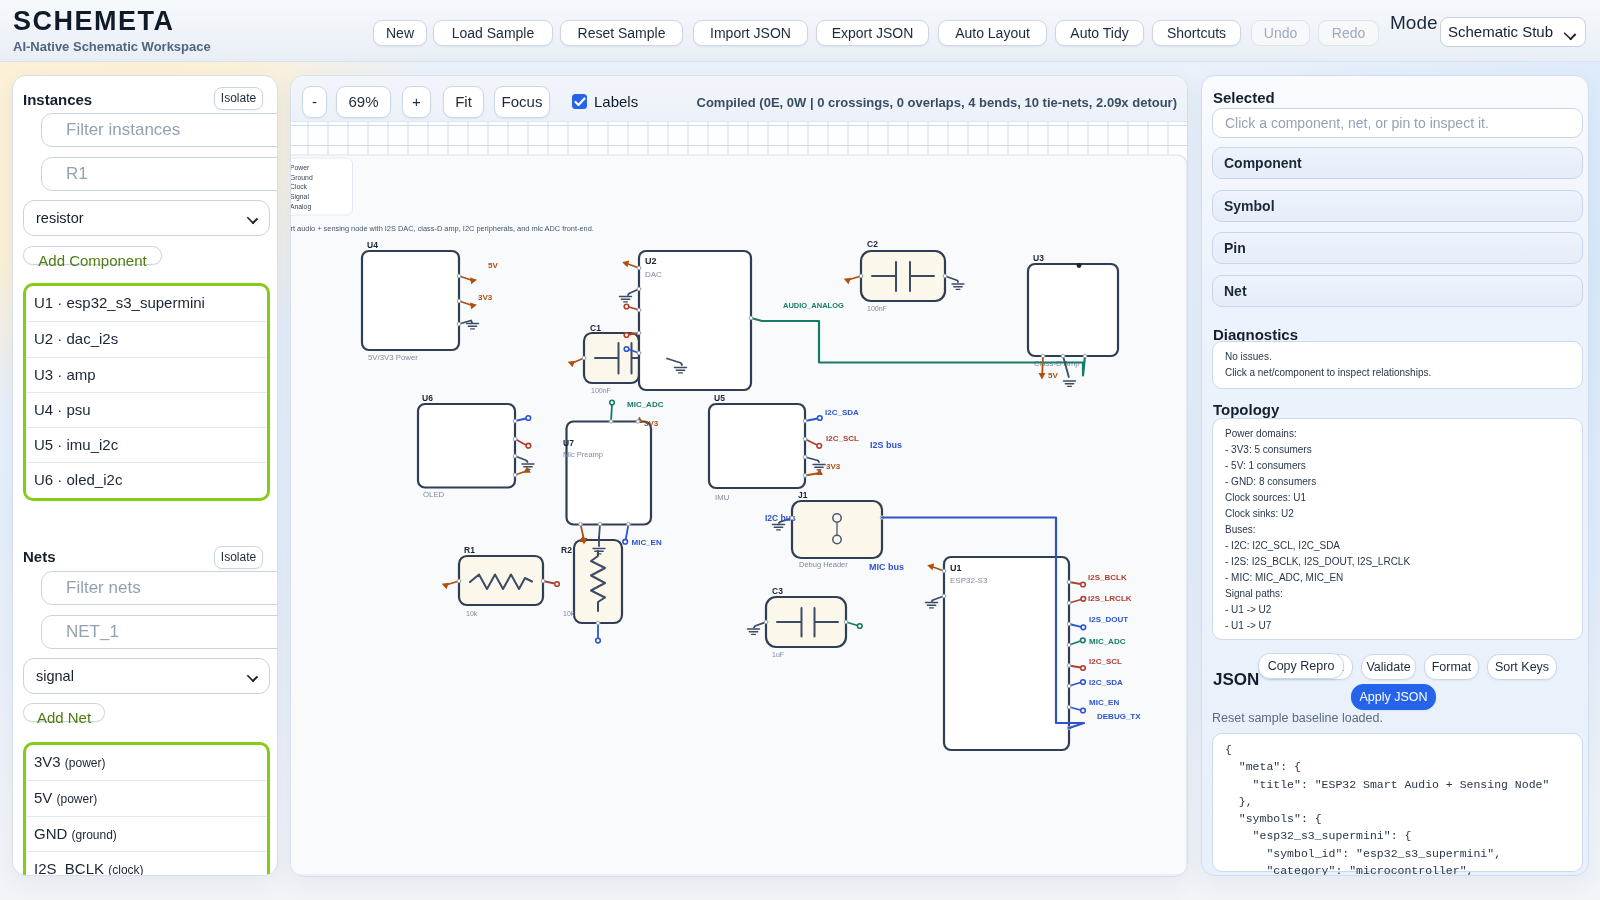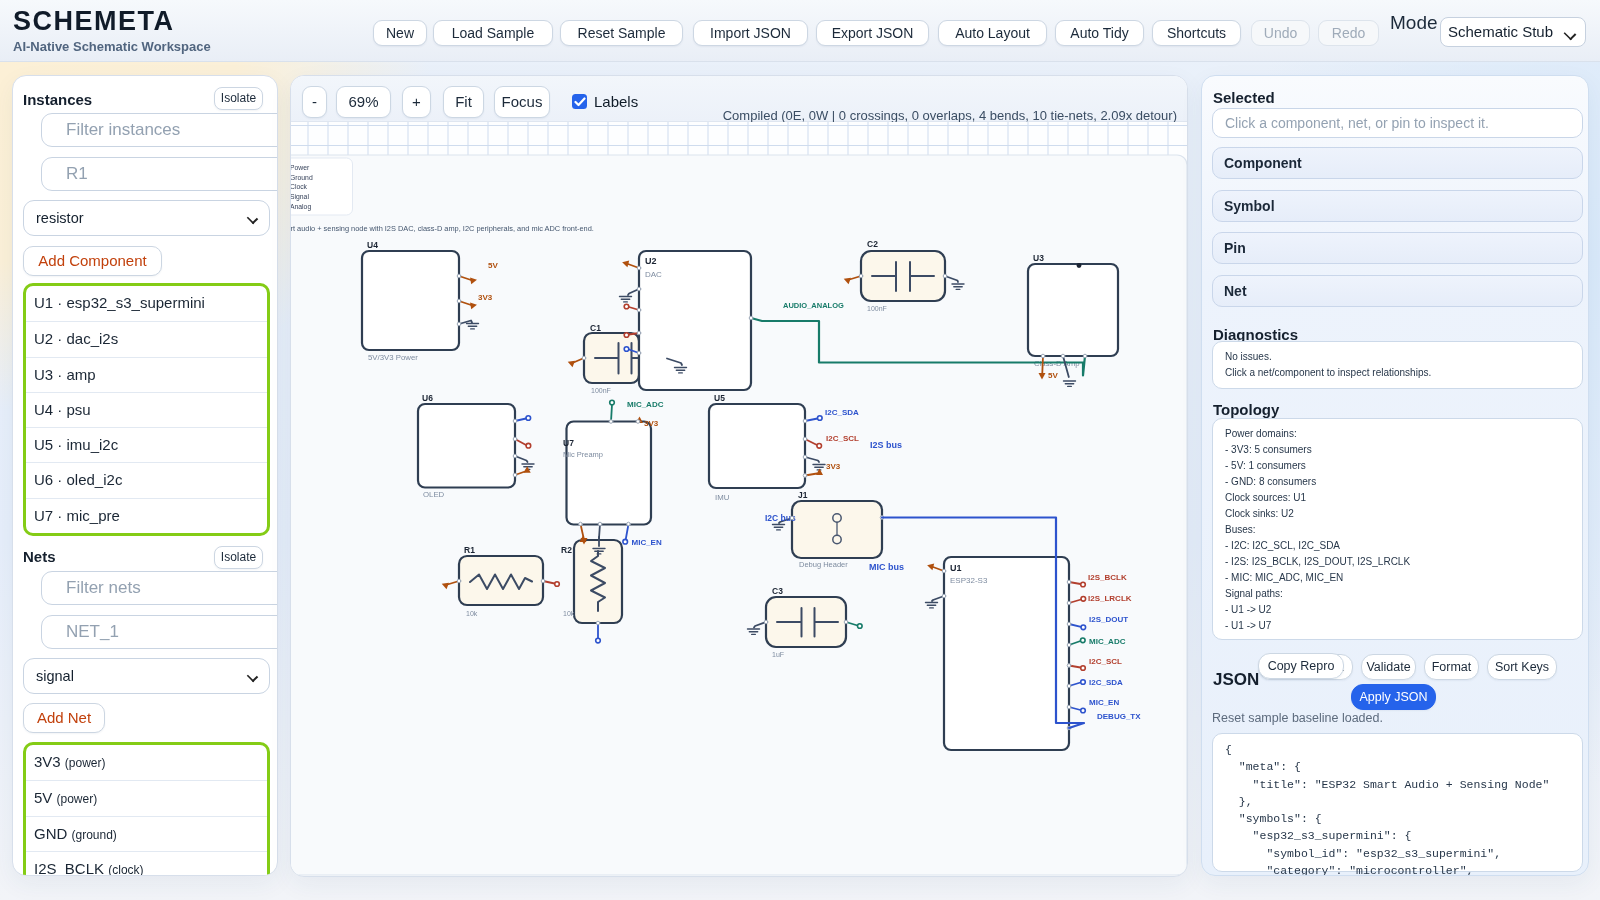--- a/index.html
+++ b/index.html
@@ -44,36 +44,36 @@
   
   .h1 { position:absolute; font-size:15px; font-weight:700; color:#15202e; }
   .iso { position:absolute; width:49px; height:23px; background:#fff; border:1px solid #ccd6e2; border-radius:8px;
          font-size:12px; color:#1c2a3a; text-align:center; line-height:21px; box-shadow:0 1px 2px rgba(40,70,110,0.06);}
   .inp { position:absolute; left:28px; width:247px; height:34px; background:#fff; border:1px solid #c9d4e2;
          border-radius:11px; font-size:17px; color:#93a1b1; line-height:32px; padding-left:24px; }
   .sel { position:absolute; left:10px; width:247px; height:36px; background:#fff; border:1px solid #c9d4e2;
          border-radius:11px; font-size:14.5px; color:#14202e; line-height:34px; padding-left:12px; }
   .sel:after { content:""; position:absolute; right:12px; top:13px; width:7px; height:7px;
     border-right:2px solid #222; border-bottom:2px solid #222; transform:rotate(45deg) scale(1,.8); }
-  .pill { position:absolute; left:10px; height:30px; background:#fff; border:1px solid #ccd6e2; border-radius:10px;
-          font-size:15px; color:#c2410c; text-align:center; line-height:28px; box-shadow:0 1px 2px rgba(40,70,110,0.06);}
+  .pill { position:absolute; left:10px; height:19px; background:#fff; border:1px solid #ccd6e2; border-radius:10px;
+          font-size:15px; color:#4d7c0f; text-align:center; line-height:28px; box-shadow:0 1px 2px rgba(40,70,110,0.06);}
   .list { position:absolute; left:10px; width:247px; background:#fff; border:3px solid #84cc16; border-radius:10px; overflow:hidden;}
   .list .row { height:35.3px; line-height:33.5px; padding-left:8px; font-size:15px; color:#1a2634; border-top:1px solid #e2e9f2; }
   .list .row:first-child { border-top:none; }
   .small { font-size:12px; }
 
   
   .tb { position:absolute; left:0; top:0; width:896px; height:46px;
         background:linear-gradient(180deg,#f2f6fb,#ecf1f9); border-bottom:1px solid #dfe6f0; }
   .tbtn { position:absolute; top:10px; height:32px; background:#fff; border:1px solid #ccd7e3; border-radius:9px;
           font-size:15px; color:#1c2a3a; text-align:center; line-height:30px; box-shadow:0 1px 2px rgba(40,70,110,0.07);}
   .chk { position:absolute; left:281px; top:18px; width:15px; height:15px; background:#2563eb; border-radius:3.5px; }
   .chk svg { position:absolute; left:1.5px; top:2.5px; }
   .lbl { position:absolute; left:303px; top:17px; font-size:15px; color:#0f1b28; }
-  .comp { position:absolute; right:10px; top:32px; font-size:13px; font-weight:400; color:#3a4d63; }
+  .comp { position:absolute; right:10px; top:19px; font-size:13px; font-weight:700; color:#3a4d63; }
 
   
   .rh { position:absolute; font-size:15px; font-weight:700; color:#15202e; left:11px; }
   .rinp { position:absolute; left:10px; width:371px; height:30px; background:#fff; border:1px solid #c9d6e8;
           border-radius:10px; font-size:14px; color:#94a2b2; line-height:28px; padding-left:12px; }
   .acc { position:absolute; left:10px; width:371px; height:32px; border:1px solid #c9d6ea; border-radius:10px;
          background:linear-gradient(180deg,#eef3fc,#e6edf9);
          font-size:14px; font-weight:700; color:#1b2838; line-height:30px; padding-left:11px; }
   .wbox { position:absolute; left:10px; width:371px; background:#fff; border:1px solid #ccd9e9; border-radius:10px;
           font-size:10px; color:#27374a; padding:7px 12px; line-height:16px; }
@@ -108,21 +108,20 @@
     <div class="inp" style="top:81px;">R1</div>
     <div class="sel" style="top:124px;">resistor</div>
     <div class="pill" style="top:170px;width:139px;">Add Component</div>
     <div class="list" style="top:207px;">
       <div class="row">U1 · esp32_s3_supermini</div>
       <div class="row">U2 · dac_i2s</div>
       <div class="row">U3 · amp</div>
       <div class="row">U4 · psu</div>
       <div class="row">U5 · imu_i2c</div>
       <div class="row">U6 · oled_i2c</div>
-      <div class="row">U7 · mic_pre</div>
     </div>
     <div class="h1" style="left:10px;top:472px;">Nets</div>
     <div class="iso" style="left:201px;top:470px;">Isolate</div>
     <div class="inp" style="top:495px;">Filter nets</div>
     <div class="inp" style="top:539px;">NET_1</div>
     <div class="sel" style="top:582px;">signal</div>
     <div class="pill" style="top:627px;width:82px;">Add Net</div>
     <div class="list list2" style="top:666px;">
       <div class="row">3V3 <span class="small">(power)</span></div>
       <div class="row">5V <span class="small">(power)</span></div>

